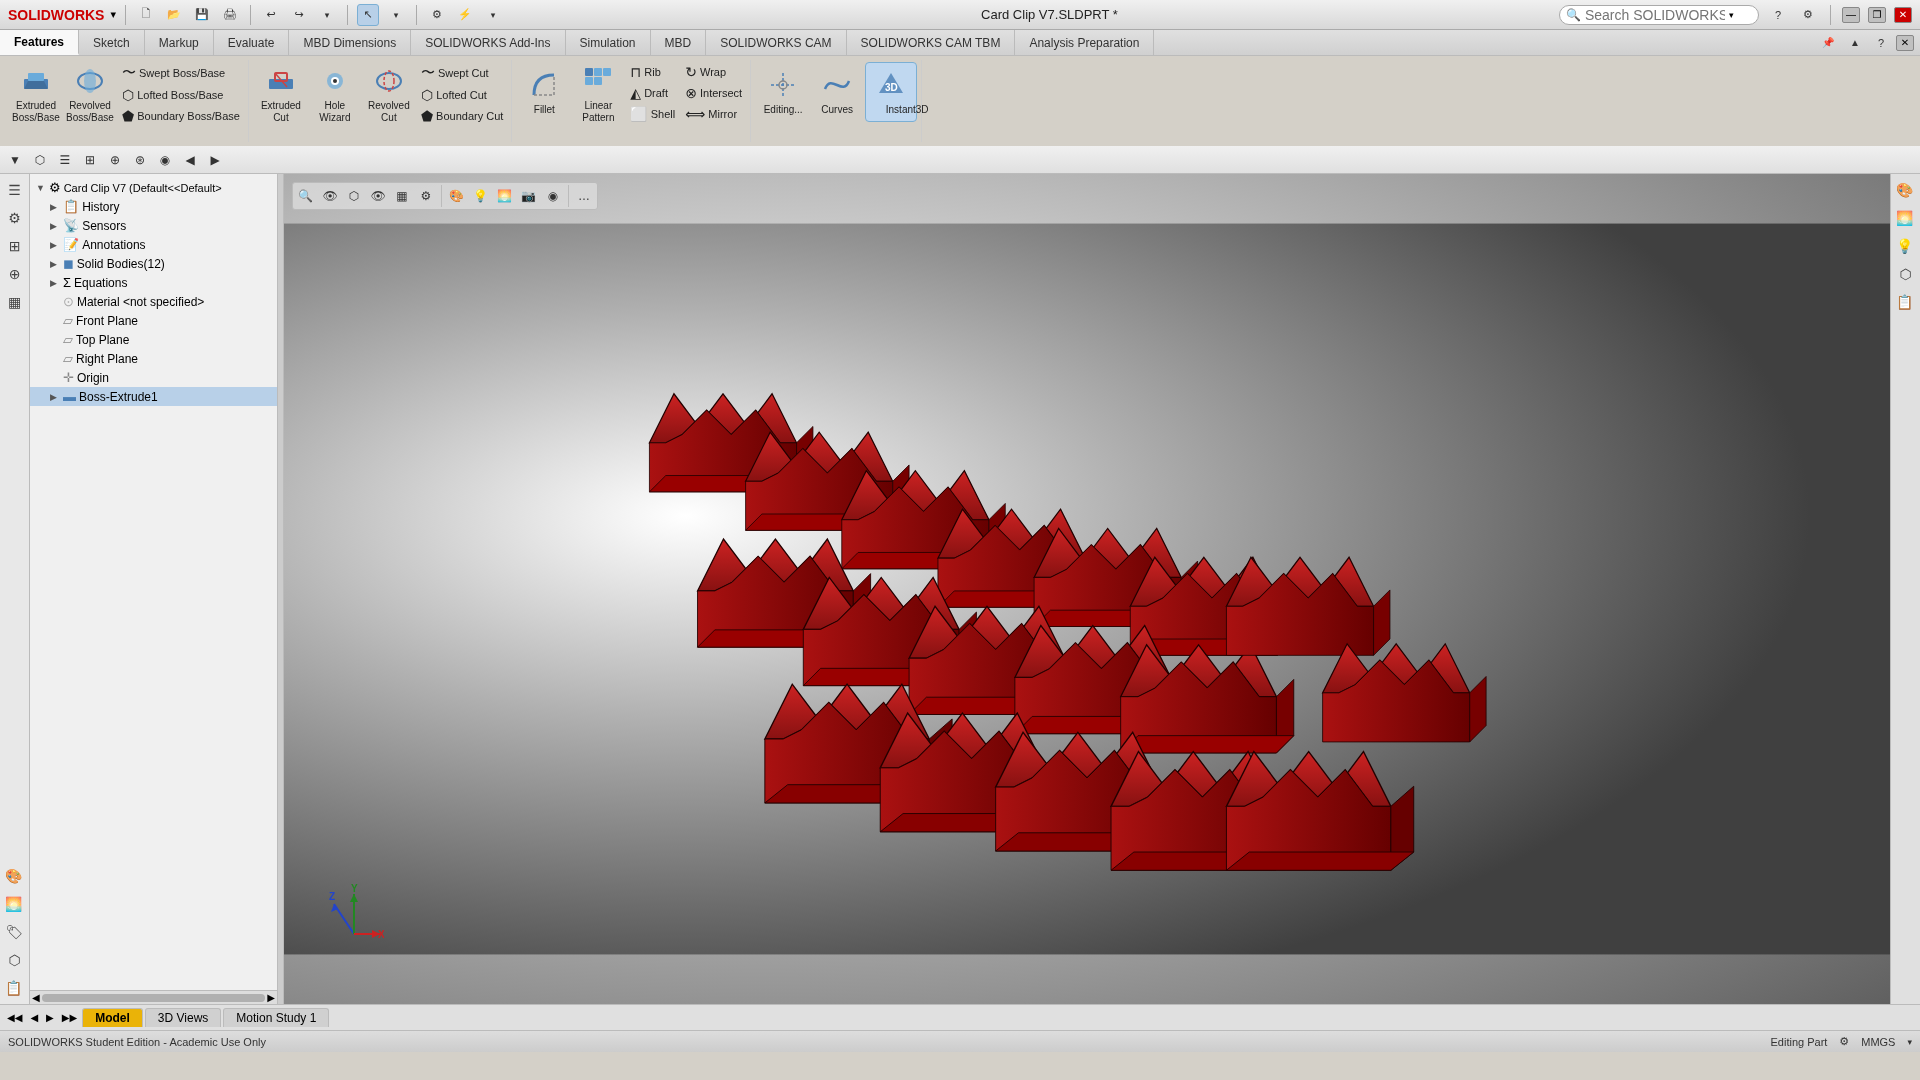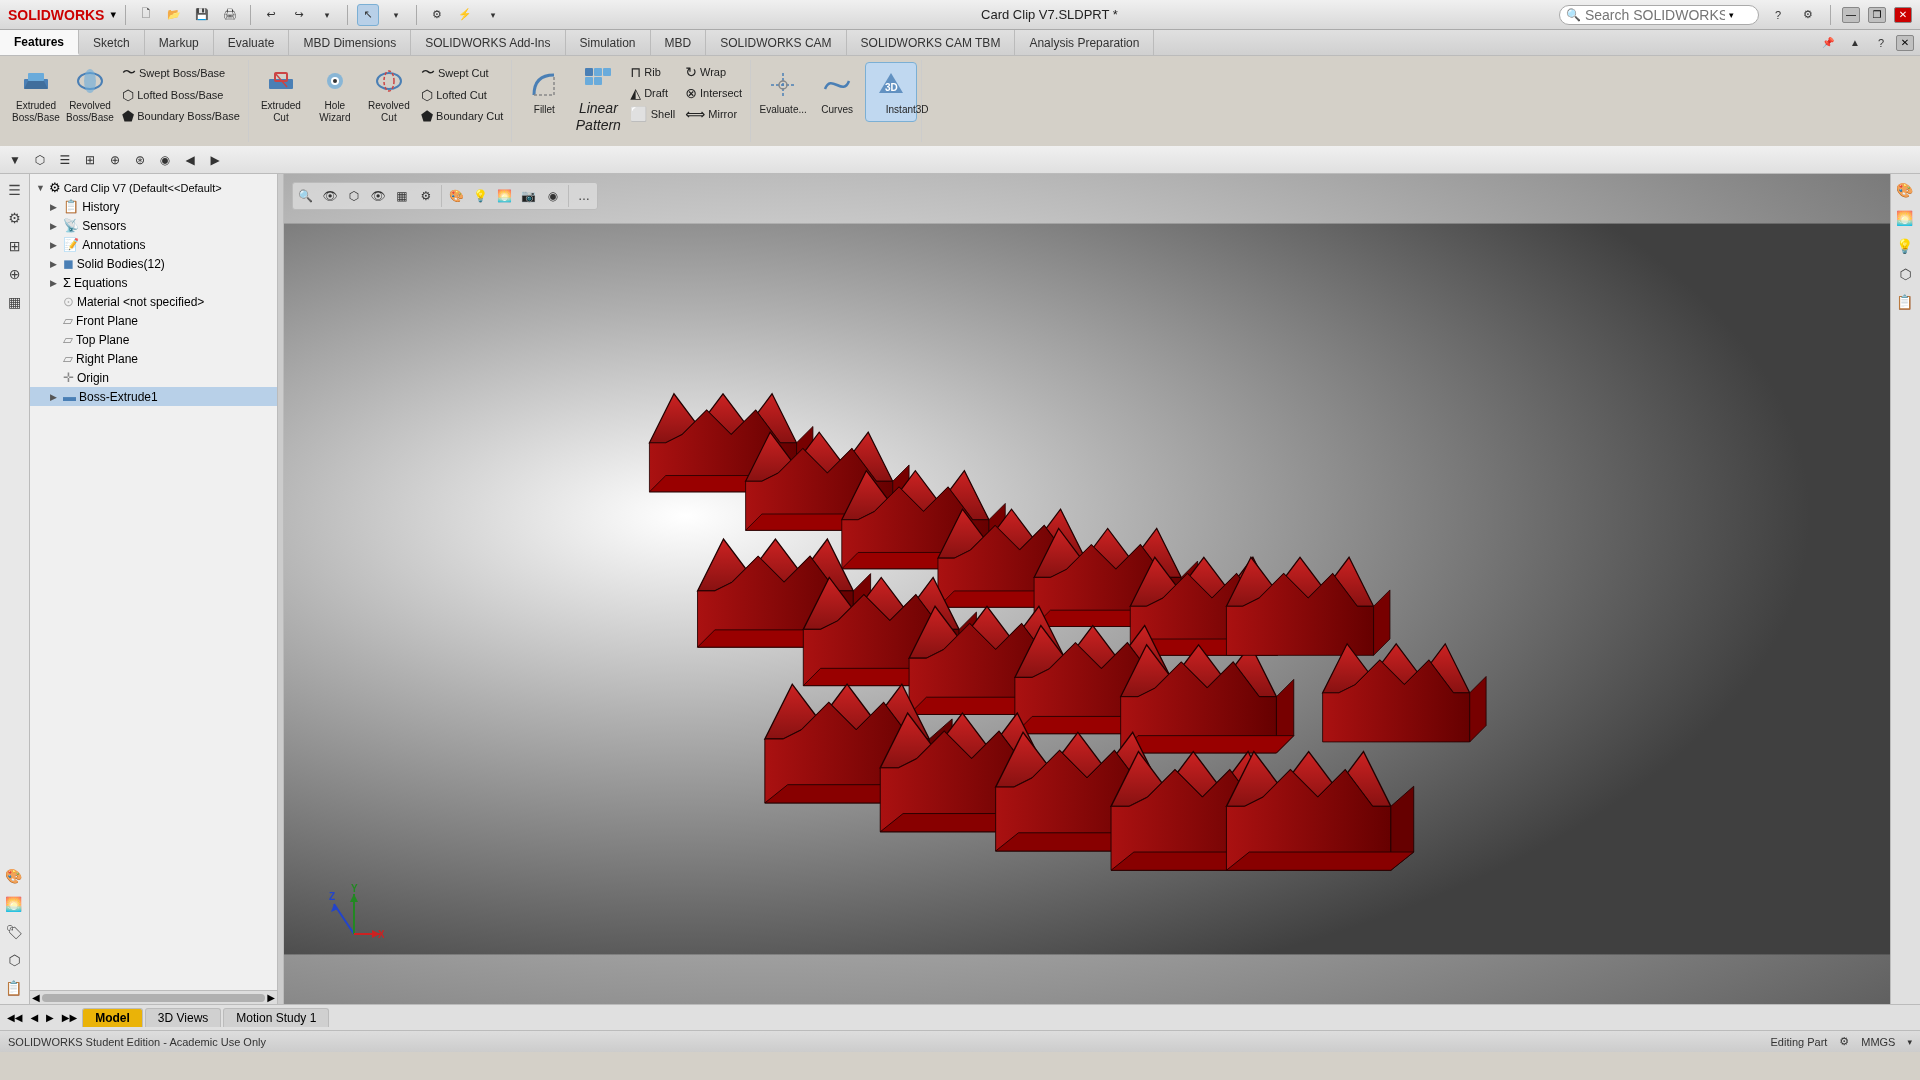--- a/index.html
+++ b/index.html
@@ -470,21 +470,21 @@
       <div class="ribbon-btn-large">
         <div class="rbtn-icon">
           <svg width="32" height="32" viewBox="0 0 32 32">
             <rect x="3" y="3" width="8" height="8" fill="#4a7fb5" rx="1"></rect>
             <rect x="12" y="3" width="8" height="8" fill="#6aabdb" rx="1"></rect>
             <rect x="21" y="3" width="8" height="8" fill="#6aabdb" rx="1"></rect>
             <rect x="3" y="12" width="8" height="8" fill="#6aabdb" rx="1"></rect>
             <rect x="12" y="12" width="8" height="8" fill="#6aabdb" rx="1"></rect>
           </svg>
         </div>
-        <span style="font-size:14px;text-align:center;white-space:pre-line;font-style:italic;">Linear Pattern</span>
+        <span style="font-size:10px;text-align:center;white-space:pre-line;">Linear Pattern</span>
       </div>
       <div class="ribbon-col">
         <div class="ribbon-btn-small">
           <span class="rsmall-icon">⊓</span>
           <span>Rib</span>
         </div>
         <div class="ribbon-btn-small">
           <span class="rsmall-icon">◭</span>
           <span>Draft</span>
         </div>
@@ -513,21 +513,21 @@
   <div class="ribbon-group">
     <div class="ribbon-group-items">
       <div class="ribbon-btn-large">
         <div class="rbtn-icon">
           <svg width="32" height="32" viewBox="0 0 32 32">
             <line x1="16" y1="4" x2="16" y2="28" stroke="#4a7fb5" stroke-width="1.5" stroke-dasharray="3,2"></line>
             <line x1="4" y1="16" x2="28" y2="16" stroke="#4a7fb5" stroke-width="1.5" stroke-dasharray="3,2"></line>
             <circle cx="16" cy="16" r="4" fill="none" stroke="#888" stroke-width="1.5"></circle>
           </svg>
         </div>
-        <span style="font-size:10px;text-align:center;">Evaluate...</span>
+        <span style="font-size:10px;text-align:center;">Editing...</span>
       </div>
       <div class="ribbon-btn-large">
         <div class="rbtn-icon">
           <svg width="32" height="32" viewBox="0 0 32 32">
             <path d="M4 20 C10 4 22 28 28 12" fill="none" stroke="#4a7fb5" stroke-width="2.5"></path>
           </svg>
         </div>
         <span style="font-size:10px;text-align:center;">Curves</span>
       </div>
       <div class="ribbon-btn-large ribbon-btn-active">

